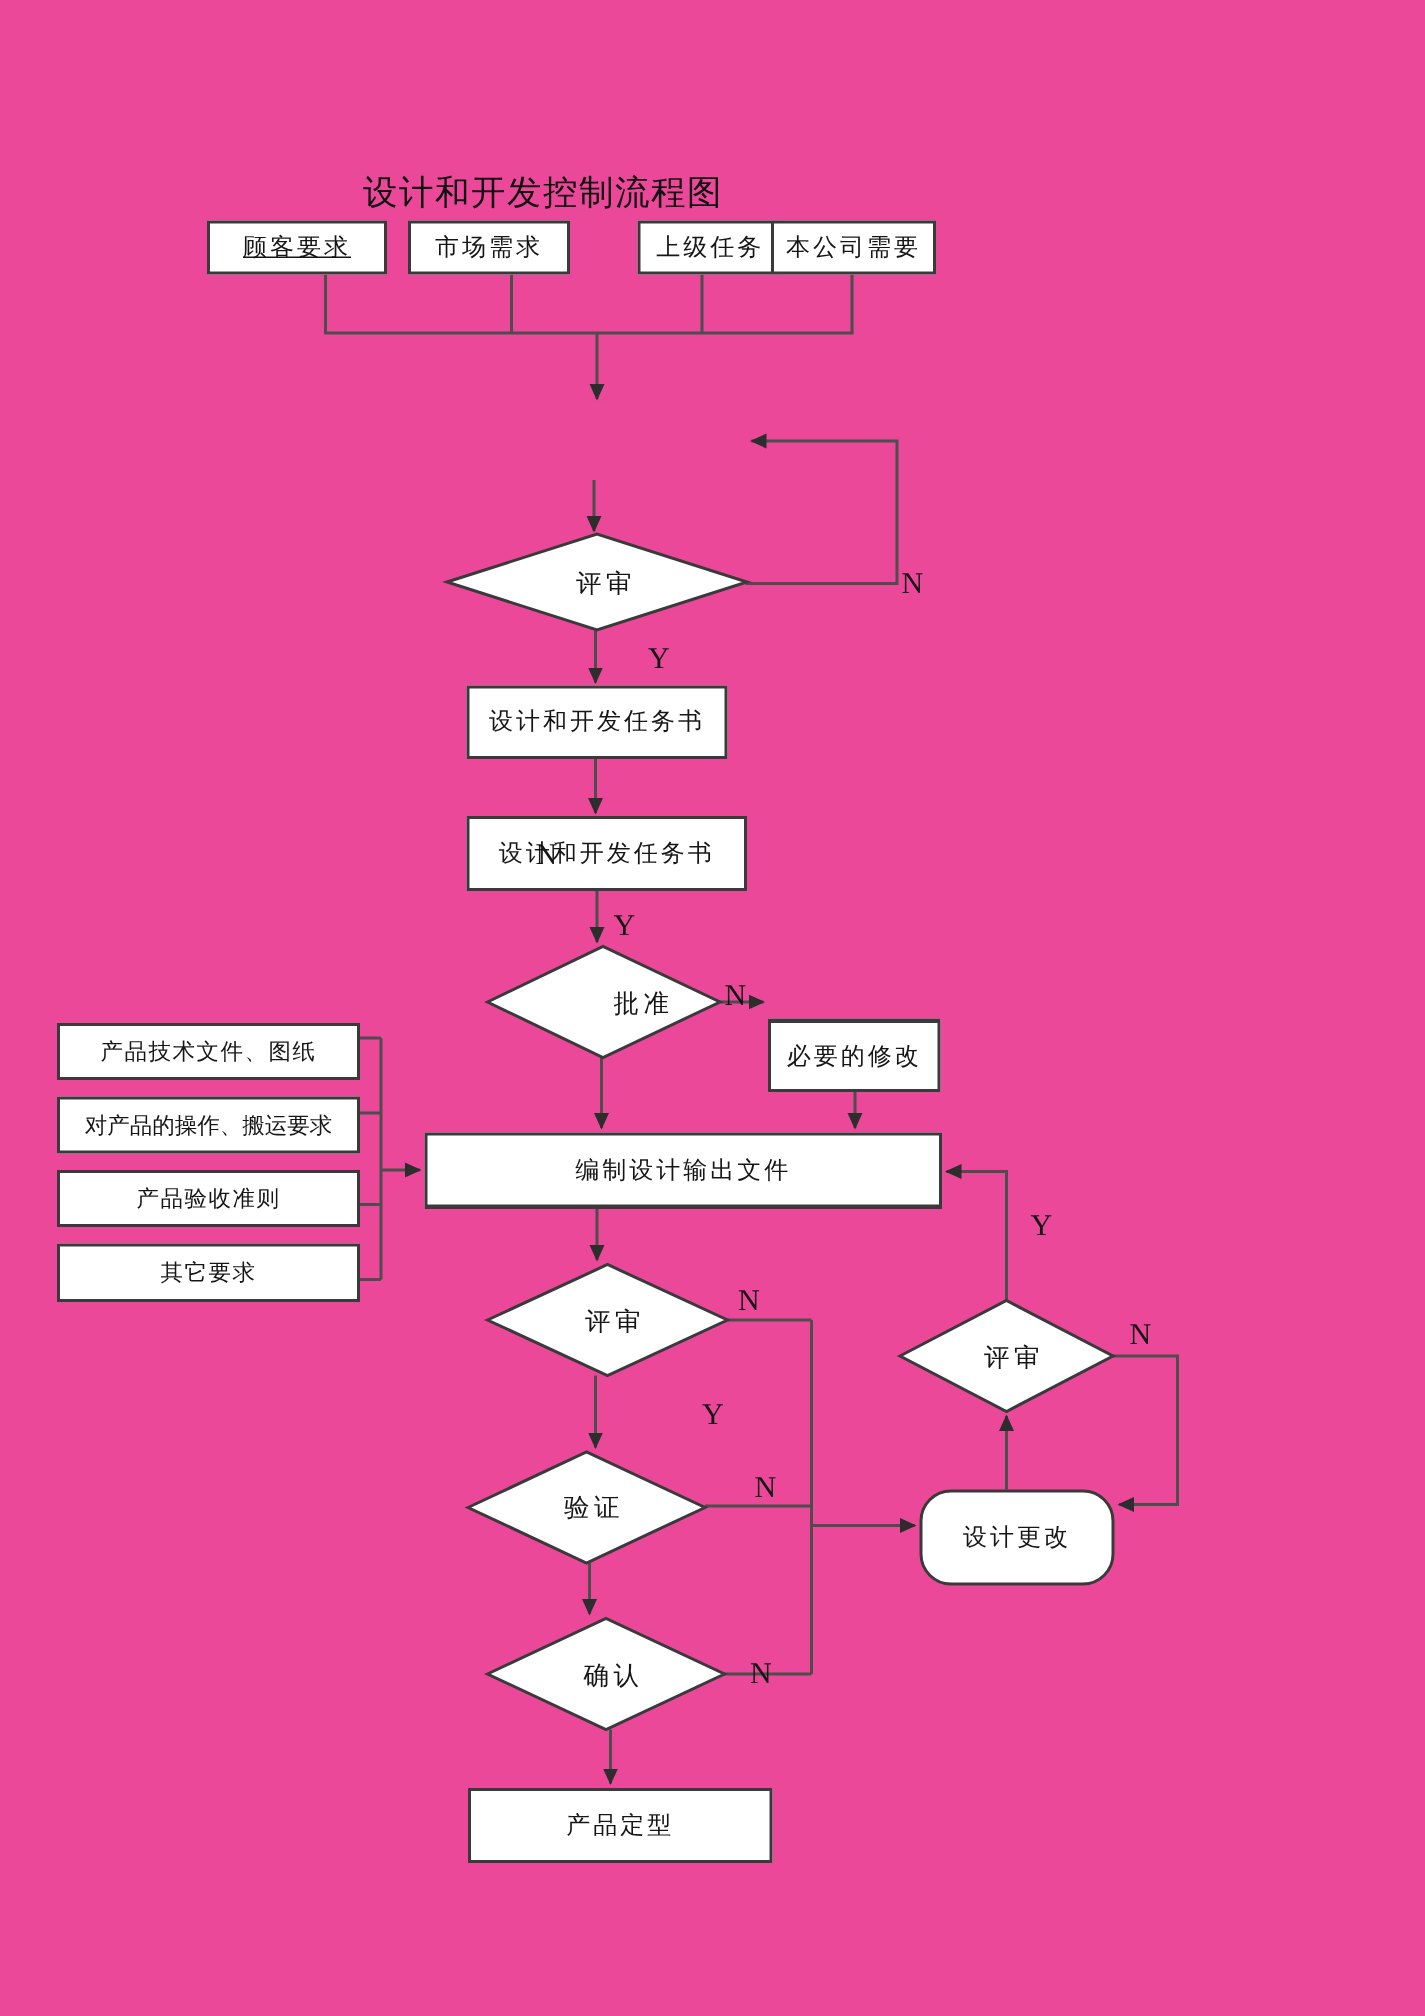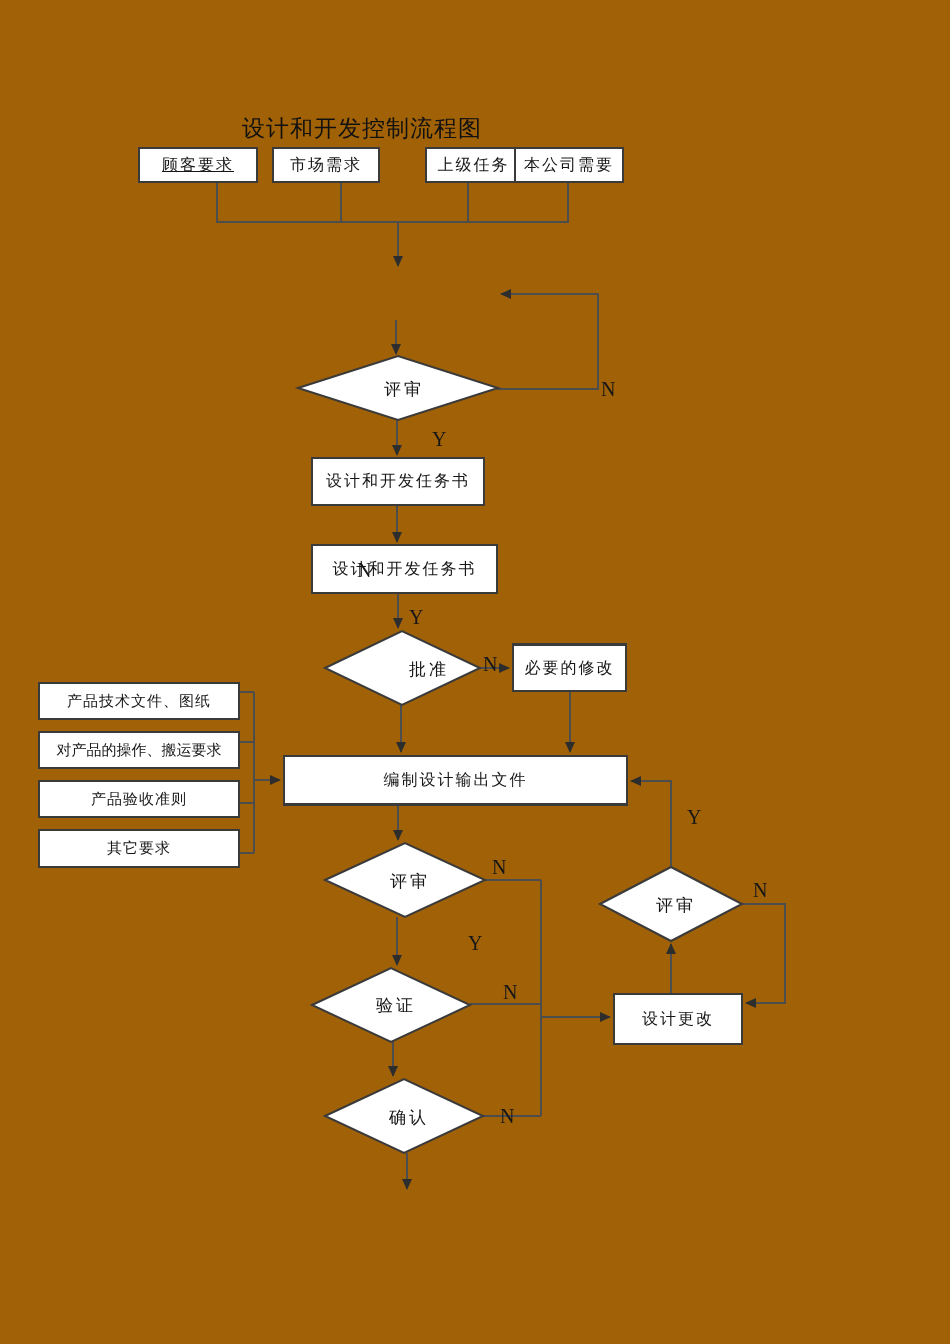--- a/index.html
+++ b/index.html
@@ -1,20 +1,20 @@
 <!DOCTYPE html>
 <html><head>
 <meta charset="utf-8">
 <style>
   html, body { margin: 0; padding: 0; background: #ffffff; }
   .page {
     position: relative;
     width: 950px;
     height: 1344px;
-    background: #a16207;
+    background: #ec4899;
     font-family: "Liberation Serif", "DejaVu Serif", serif;
     color: #1a1a1a;
     overflow: hidden;
   }
   svg.connectors {
     position: absolute;
     left: 0; top: 0;
     width: 950px; height: 1344px;
   }
   .title {
@@ -42,23 +42,23 @@
   }
   
   #b-src1 { left:138px; top:147px; width:120px; height:36px;text-decoration:underline; }
   #b-src2 { left:272px; top:147px; width:108px; height:36px; }
   #b-src3 { left:393px; top:147px; width:97px;  height:36px;margin-left:32px; }
   #b-src4 { left:514px; top:147px; width:110px; height:36px; }
   
   #b-design-input  { left:283px; top:268px; width:215px; height:52px; }
   #b-task1         { left:311px; top:457px; width:174px; height:49px; }
   #b-task2         { left:311px; top:544px; width:187px; height:50px; }
-  #b-changes       { left:512px; top:643px; width:115px; height:49px; border-top-width:3px; }
+  #b-changes       { left:512px; top:679px; width:115px; height:49px; border-top-width:3px; }
   #b-output        { left:283px; top:755px; width:345px; height:51px; border-bottom-width:3px; }
-  #b-design-change { left:613px; top:993px; width:130px; height:52px; }
+  #b-design-change { left:613px; top:993px; width:130px; height:64px;border-radius:21px; }
   #b-final         { left:312px; top:1192px; width:203px; height:50px; }
   
   #b-left1 { left:38px; top:682px; width:202px; height:38px; font-size:15px; letter-spacing:1px; }
   #b-left2 { left:38px; top:731px; width:202px; height:38px; font-size:15px; letter-spacing:0px; }
   #b-left3 { left:38px; top:780px; width:202px; height:38px; font-size:15px; letter-spacing:1px; }
   #b-left4 { left:38px; top:829px; width:202px; height:39px; font-size:15px; letter-spacing:1px; }
   
   .dlabel {
     position: absolute;
     transform: translate(-50%, -50%);
@@ -172,20 +172,21 @@
   <div class="box" id="b-src1">顾客要求</div>
   <div class="box" id="b-src2">市场需求</div>
   <div class="box" id="b-src3">上级任务</div>
   <div class="box" id="b-src4">本公司需要</div>
 
   <div class="box" id="b-task1">设计和开发任务书</div>
   <div class="box" id="b-task2">设计和开发任务书</div>
   <div class="box" id="b-changes">必要的修改</div>
   <div class="box" id="b-output">编制设计输出文件</div>
   <div class="box" id="b-design-change">设计更改</div>
+  <div class="box" id="b-final">产品定型</div>
 
   <div class="box" id="b-left1">产品技术文件、图纸</div>
   <div class="box" id="b-left2">对产品的操作、搬运要求</div>
   <div class="box" id="b-left3">产品验收准则</div>
   <div class="box" id="b-left4">其它要求</div>
 
   <div class="dlabel" id="d-review1">评审</div>
   <div class="dlabel" id="d-approve">批准</div>
   <div class="dlabel" id="d-review2">评审</div>
   <div class="dlabel" id="d-verify">验证</div>

